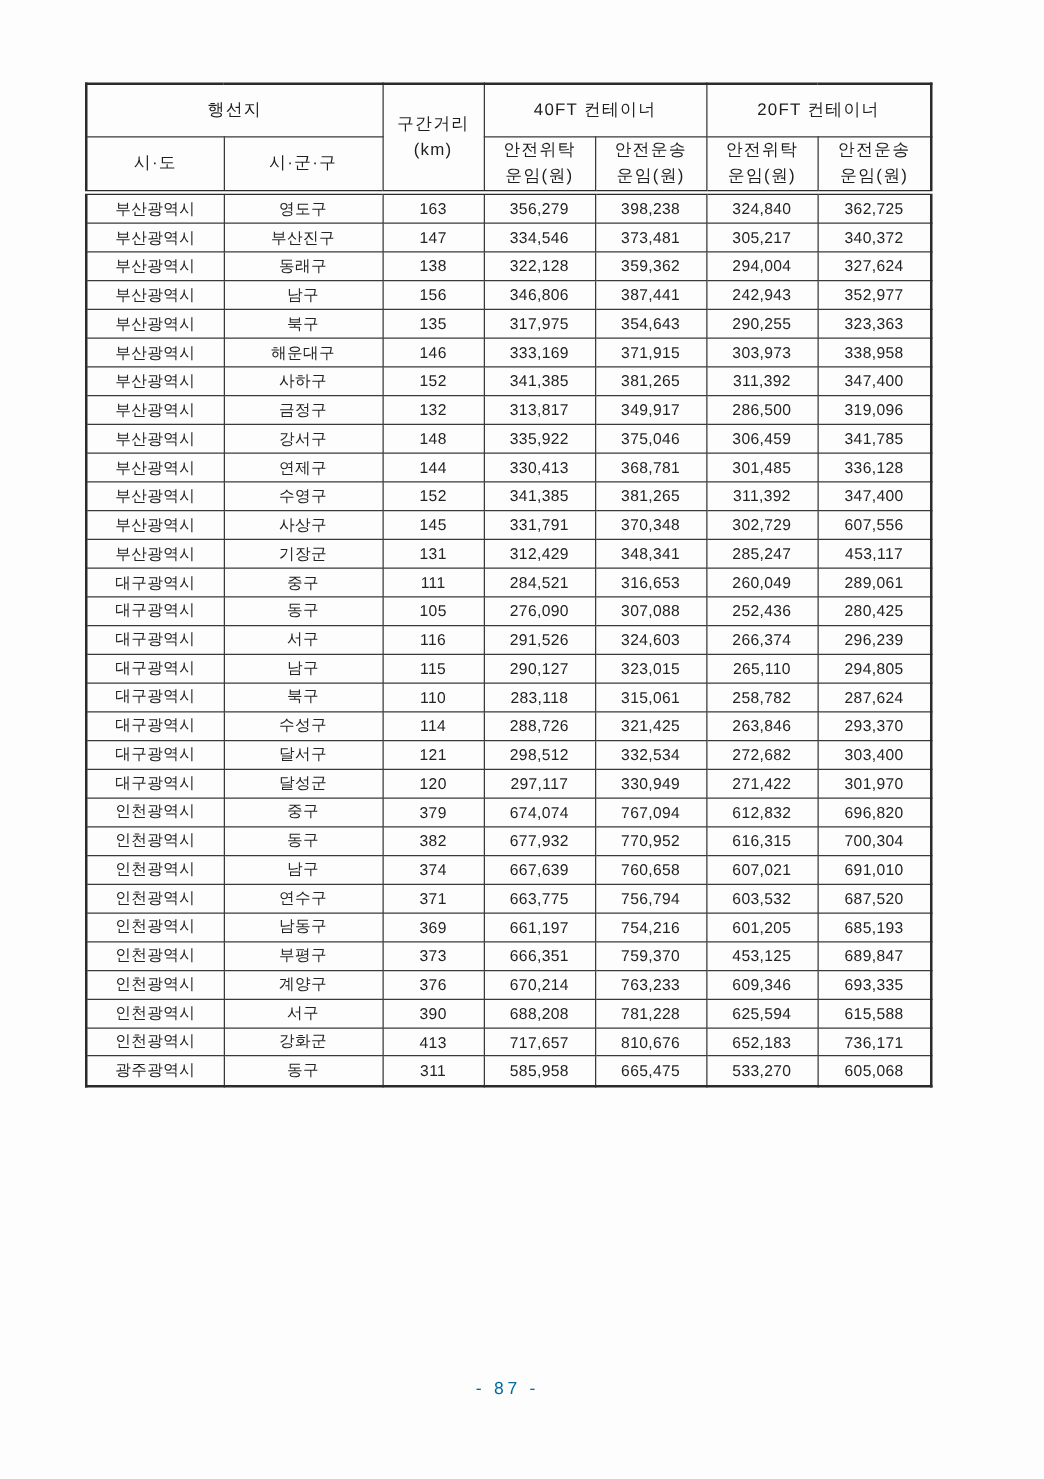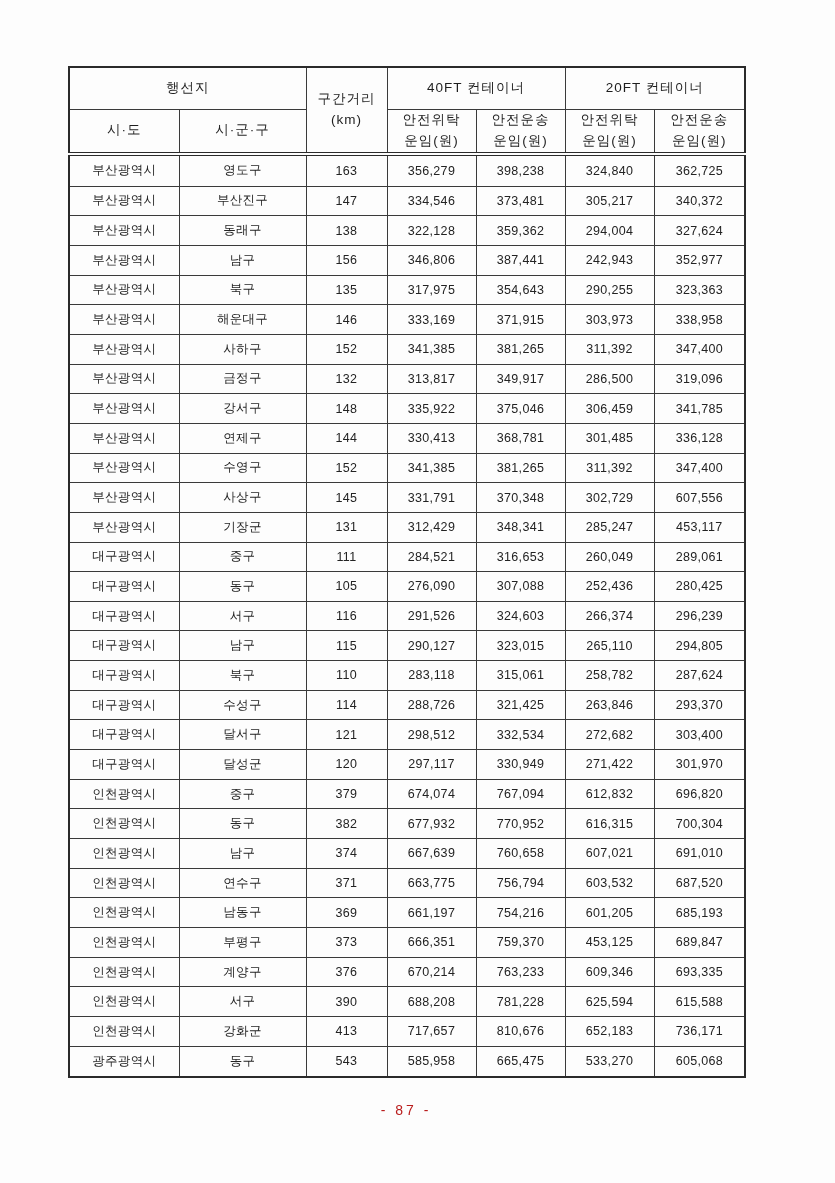--- a/index.html
+++ b/index.html
@@ -14,21 +14,21 @@
     font-family: "Liberation Sans", "DejaVu Sans", sans-serif;
     color: #1e1e1e;
     background: #fdfdfd;
     overflow: hidden;
   }
   table.fare-table {
     position: absolute;
     left: 68px;
     top: 66px;
     width: 676px;
-    height: 1012px;
+    height: 804px;
     border-collapse: collapse;
     table-layout: fixed;
     border: 2px solid #2b2b2b;
   }
   .fare-table th, .fare-table td {
     border: 1px solid #3a3a3a;
     text-align: center;
     vertical-align: middle;
     padding: 0;
     overflow: hidden;
@@ -53,21 +53,21 @@
     letter-spacing: 0.3px;
   }
   .page-footer {
     position: absolute;
     left: 68px;
     top: 1102px;
     width: 676px;
     text-align: center;
     font-size: 14px;
     letter-spacing: 3px;
-    color: #b91c1c;
+    color: #0369a1;
   }
 </style>
 </head>
 <body>
 
 <table class="fare-table">
   <colgroup>
     <col style="width:110px">
     <col style="width:127px">
     <col style="width:81px">
@@ -364,21 +364,21 @@
         <td>강화군</td>
         <td>413</td>
         <td>717,657</td>
         <td>810,676</td>
         <td>652,183</td>
         <td>736,171</td>
       </tr>
       <tr>
         <td>광주광역시</td>
         <td>동구</td>
-        <td>543</td>
+        <td>311</td>
         <td>585,958</td>
         <td>665,475</td>
         <td>533,270</td>
         <td>605,068</td>
       </tr>
     </tbody>
 </table>
 
 <div class="page-footer">- 87 -</div>
 

